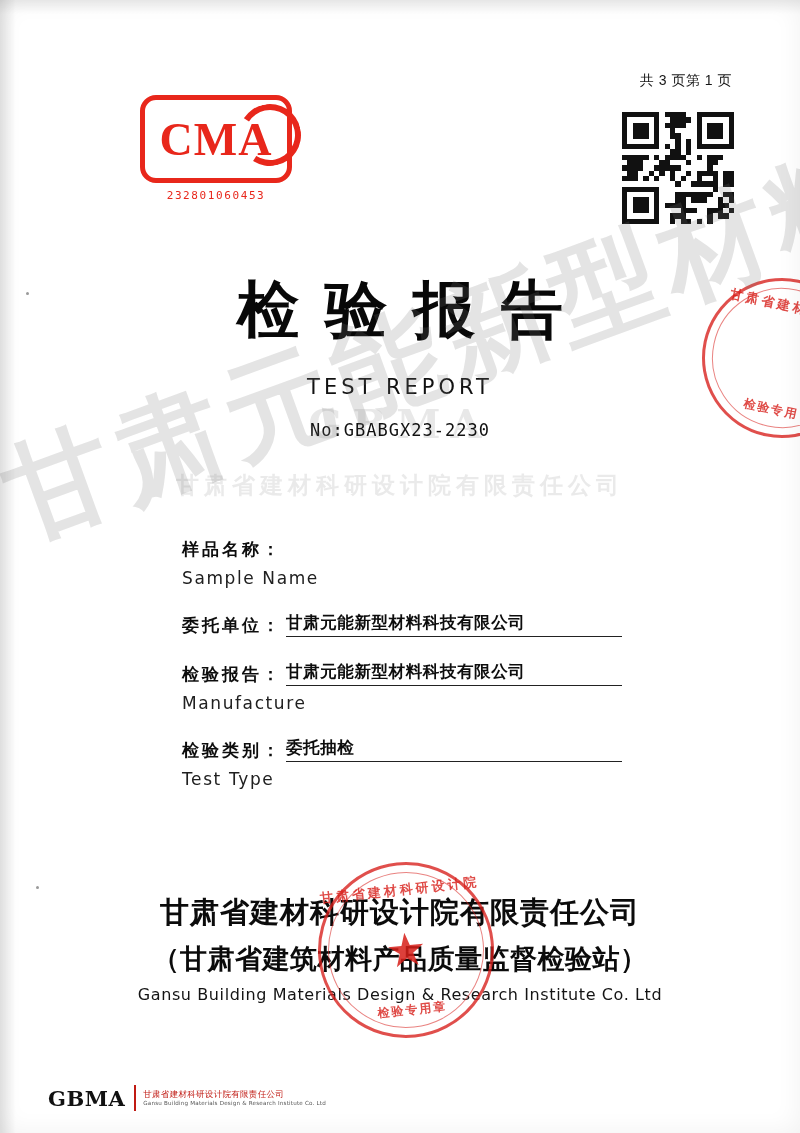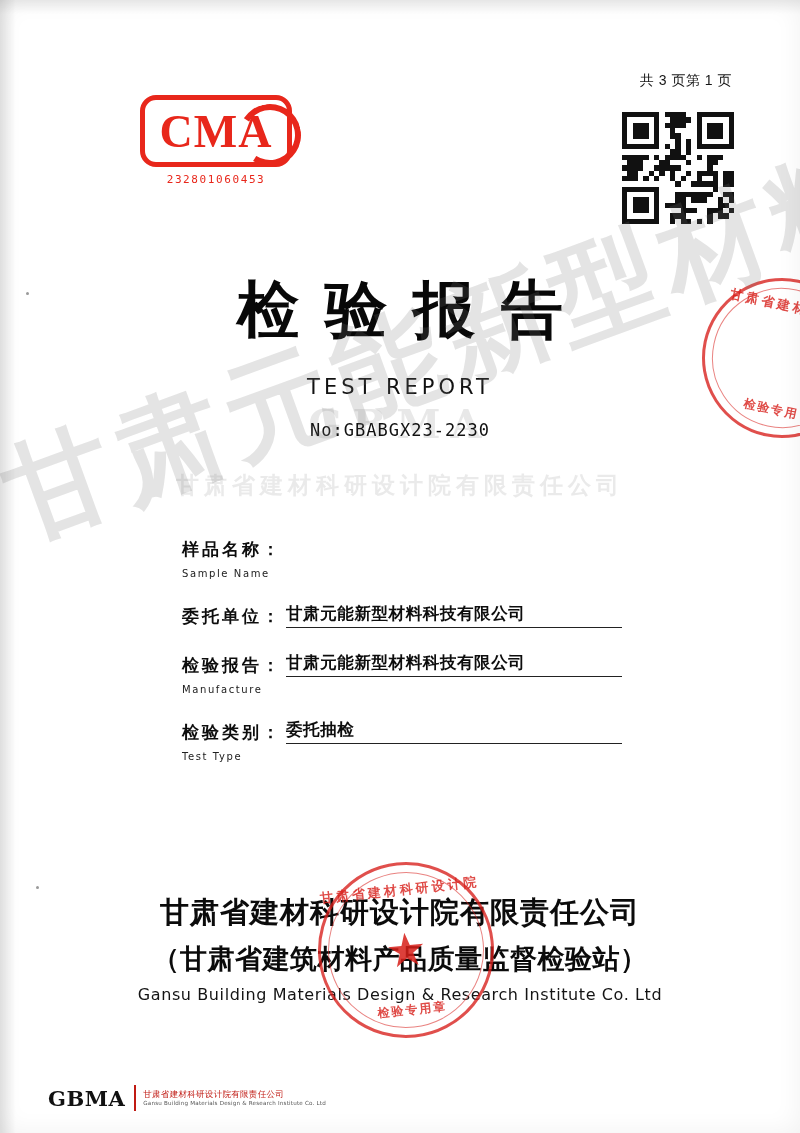--- a/index.html
+++ b/index.html
@@ -51,21 +51,21 @@
   
   .cma-wrap {
     position: absolute;
     left: 140px;
     top: 95px;
     width: 160px;
   }
   .cma-box {
     position: relative;
     width: 152px;
-    height: 72px;
+    height: 88px;
     border: 5px solid #e8271b;
     border-radius: 16px;
     box-sizing: border-box;
   }
   .cma-text {
     position: absolute;
     left: 0; top: 0;
     width: 100%; height: 100%;
     display: flex;
     align-items: center;
@@ -178,21 +178,21 @@
     font-family: "DejaVu Sans", sans-serif;
     font-weight: bold;
     font-size: 16.5px;
     letter-spacing: 0.6px;
     color: #0d0d0d;
     min-height: 21px;
   }
   .field-label-en {
     margin-top: 7px;
     font-family: "DejaVu Sans", sans-serif;
-    font-size: 10px;
+    font-size: 17px;
     letter-spacing: 1.6px;
     color: #202020;
   }
 
   
   .inst {
     position: absolute;
     left: 0; right: 0;
     top: 893px;
     text-align: center;

